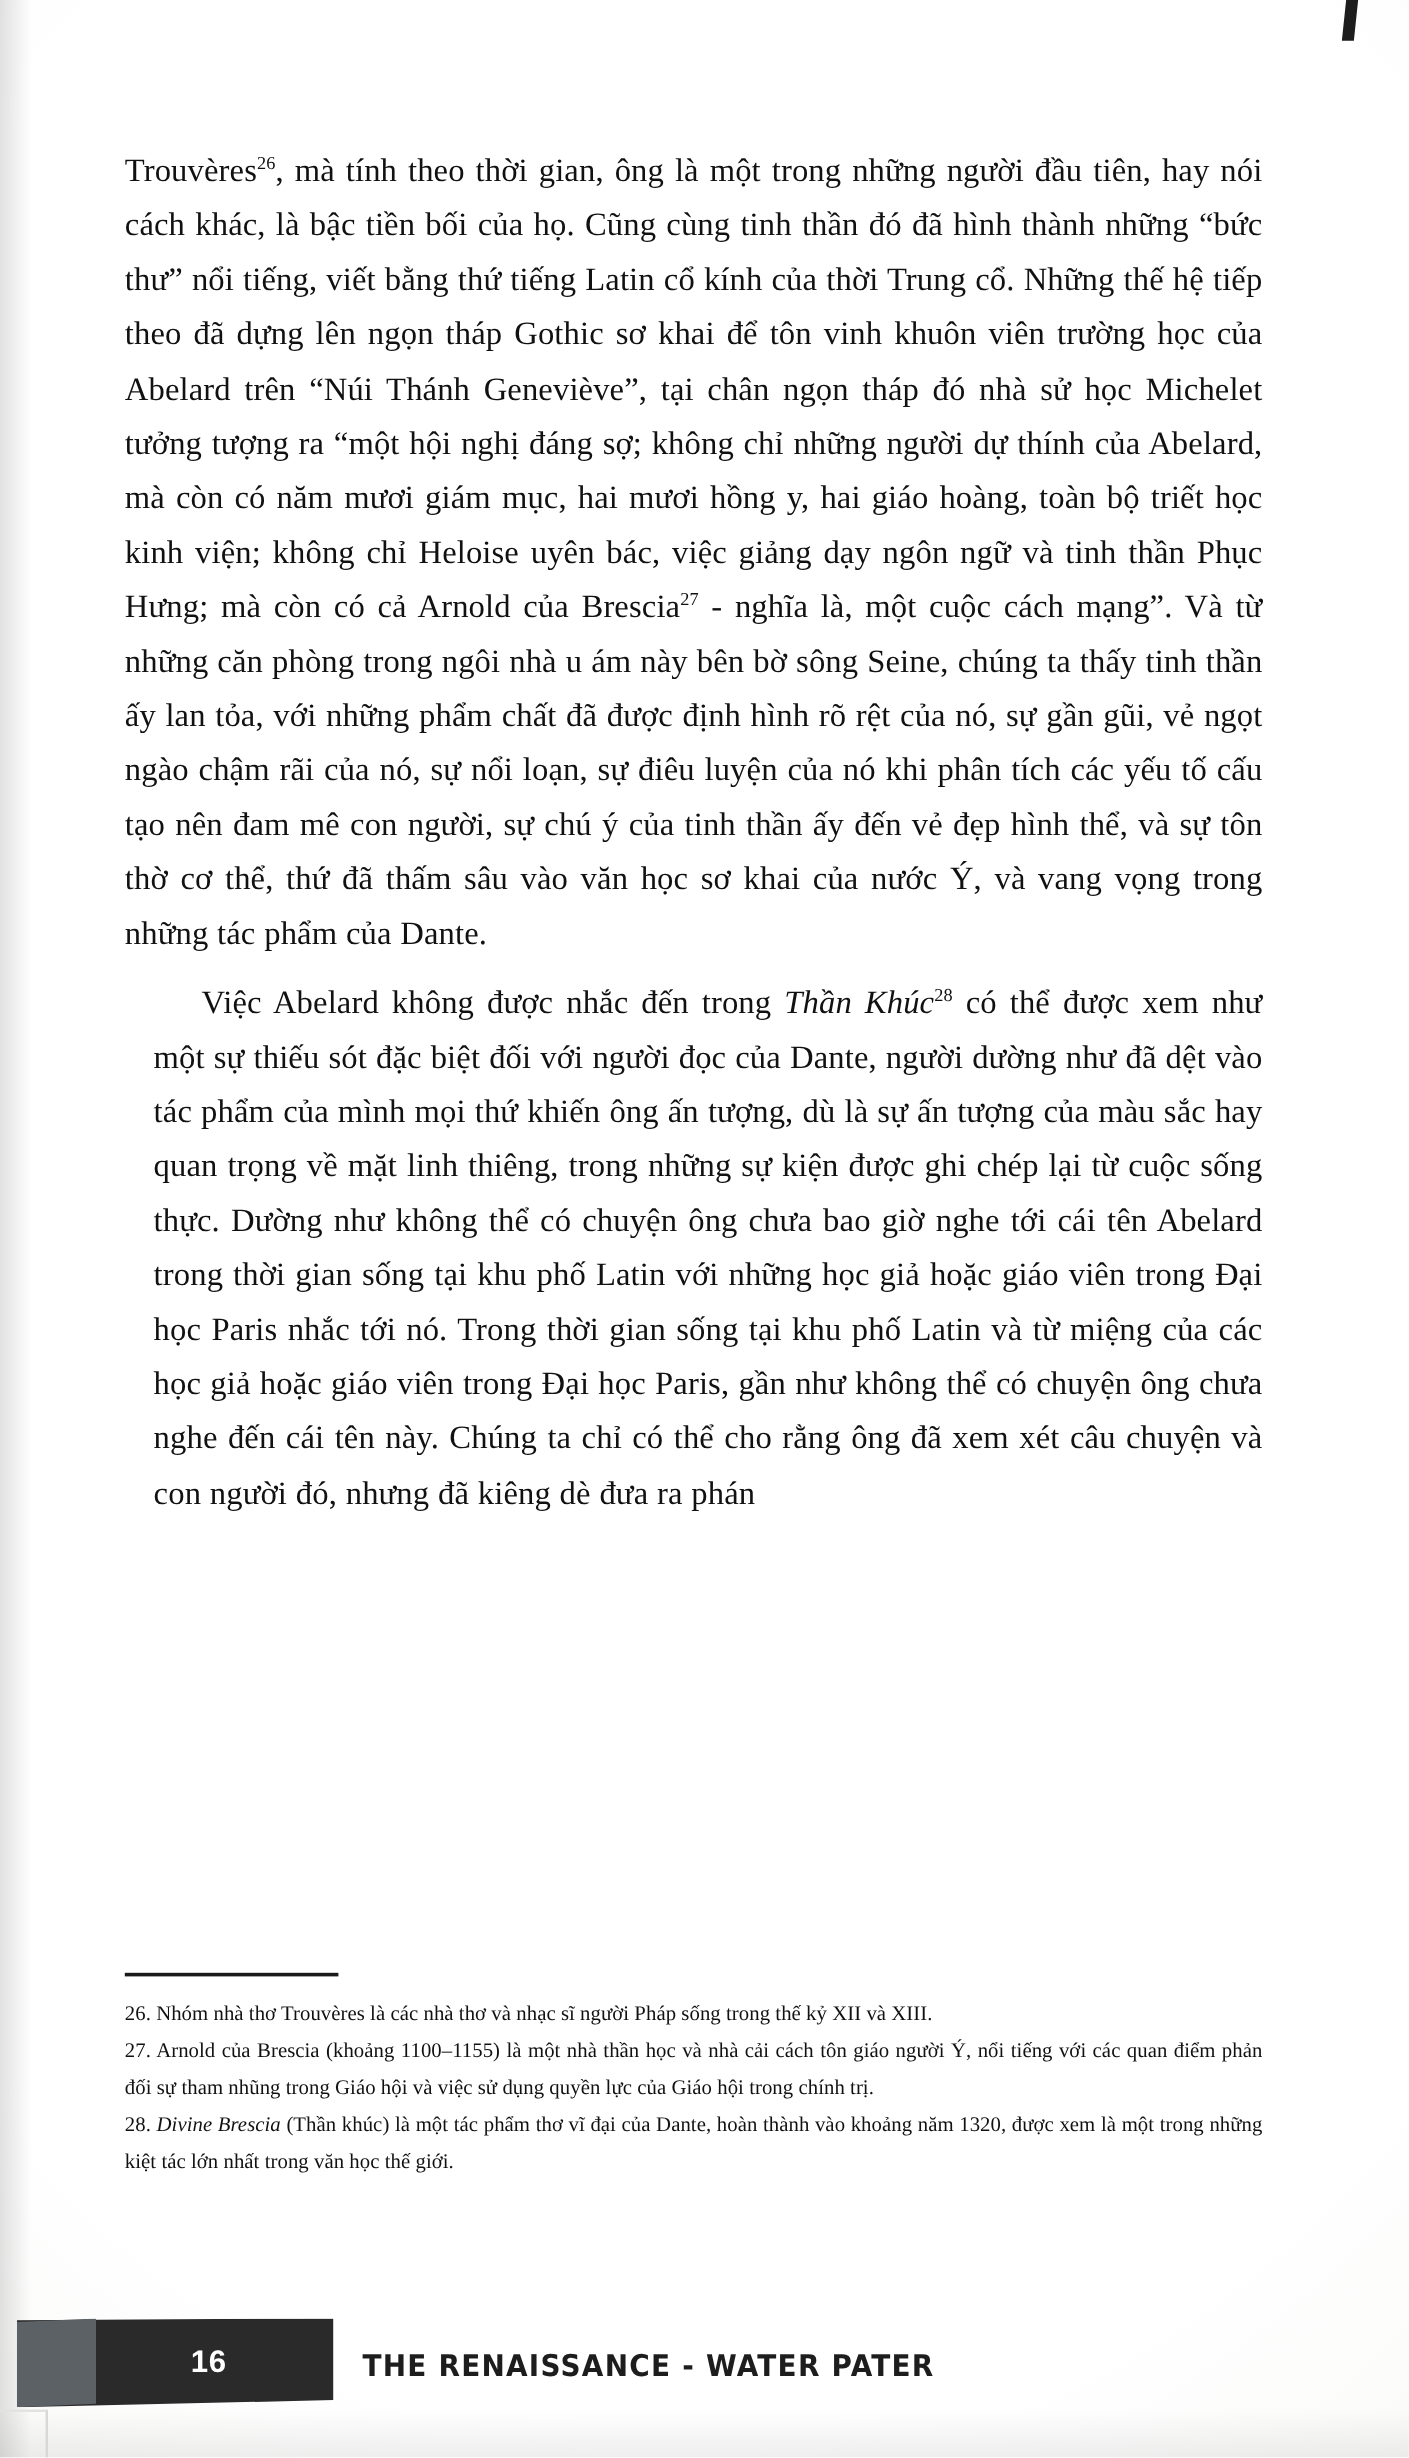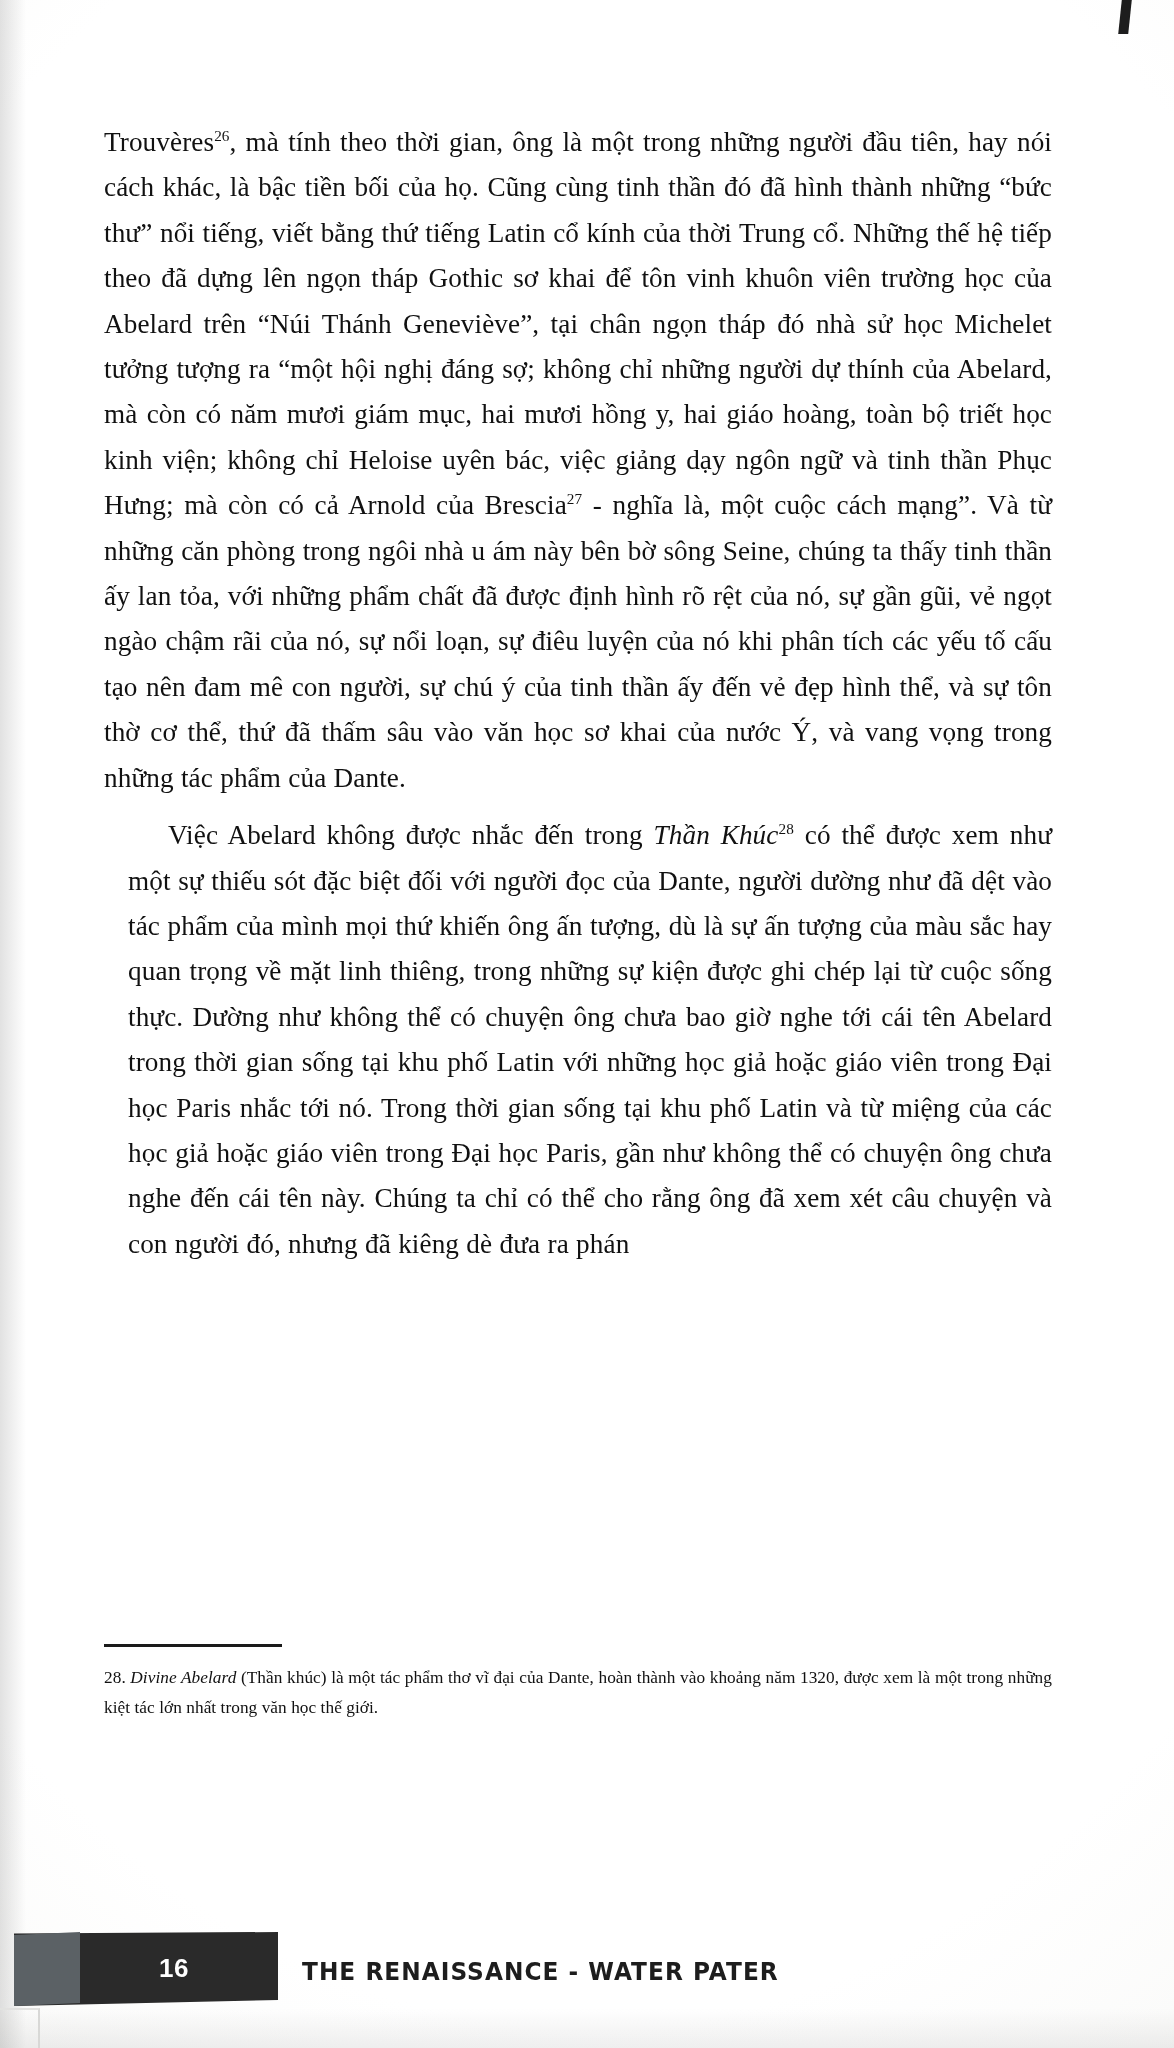--- a/index.html
+++ b/index.html
@@ -172,21 +172,23 @@
   <div class="gutter-shade"></div>
   <div class="top-right-mark"></div>
 
   <div class="content">
     <p class="body-par">Trouvères<sup>26</sup>, mà tính theo thời gian, ông là một trong những người đầu tiên, hay nói cách khác, là bậc tiền bối của họ. Cũng cùng tinh thần đó đã hình thành những “bức thư” nổi tiếng, viết bằng thứ tiếng Latin cổ kính của thời Trung cổ. Những thế hệ tiếp theo đã dựng lên ngọn tháp Gothic sơ khai để tôn vinh khuôn viên trường học của Abelard trên “Núi Thánh Geneviève”, tại chân ngọn tháp đó nhà sử học Michelet tưởng tượng ra “một hội nghị đáng sợ; không chỉ những người dự thính của Abelard, mà còn có năm mươi giám mục, hai mươi hồng y, hai giáo hoàng, toàn bộ triết học kinh viện; không chỉ Heloise uyên bác, việc giảng dạy ngôn ngữ và tinh thần Phục Hưng; mà còn có cả Arnold của Brescia<sup>27</sup> - nghĩa là, một cuộc cách mạng”. Và từ những căn phòng trong ngôi nhà u ám này bên bờ sông Seine, chúng ta thấy tinh thần ấy lan tỏa, với những phẩm chất đã được định hình rõ rệt của nó, sự gần gũi, vẻ ngọt ngào chậm rãi của nó, sự nổi loạn, sự điêu luyện của nó khi phân tích các yếu tố cấu tạo nên đam mê con người, sự chú ý của tinh thần ấy đến vẻ đẹp hình thể, và sự tôn thờ cơ thể, thứ đã thấm sâu vào văn học sơ khai của nước Ý, và vang vọng trong những tác phẩm của Dante.</p>
     <p class="body-par">Việc Abelard không được nhắc đến trong <span class="it">Thần Khúc</span><sup>28</sup> có thể được xem như một sự thiếu sót đặc biệt đối với người đọc của Dante, người dường như đã dệt vào tác phẩm của mình mọi thứ khiến ông ấn tượng, dù là sự ấn tượng của màu sắc hay quan trọng về mặt linh thiêng, trong những sự kiện được ghi chép lại từ cuộc sống thực. Dường như không thể có chuyện ông chưa bao giờ nghe tới cái tên Abelard trong thời gian sống tại khu phố Latin với những học giả hoặc giáo viên trong Đại học Paris nhắc tới nó. Trong thời gian sống tại khu phố Latin và từ miệng của các học giả hoặc giáo viên trong Đại học Paris, gần như không thể có chuyện ông chưa nghe đến cái tên này. Chúng ta chỉ có thể cho rằng ông đã xem xét câu chuyện và con người đó, nhưng đã kiêng dè đưa ra phán</p>
   </div>
 
   <div class="footnotes">
     <div class="footnote-rule"></div>
-    <p class="fn">28. <span class="it">Divine Abelard</span> (Thần khúc) là một tác phẩm thơ vĩ đại của Dante, hoàn thành vào khoảng năm 1320, được xem là một trong những kiệt tác lớn nhất trong văn học thế giới.</p>
+    <p class="fn">26. Nhóm nhà thơ Trouvères là các nhà thơ và nhạc sĩ người Pháp sống trong thế kỷ XII và XIII.</p>
+    <p class="fn">27. Arnold của Brescia (khoảng 1100–1155) là một nhà thần học và nhà cải cách tôn giáo người Ý, nổi tiếng với các quan điểm phản đối sự tham nhũng trong Giáo hội và việc sử dụng quyền lực của Giáo hội trong chính trị.</p>
+    <p class="fn">28. <span class="it">Divine Brescia</span> (Thần khúc) là một tác phẩm thơ vĩ đại của Dante, hoàn thành vào khoảng năm 1320, được xem là một trong những kiệt tác lớn nhất trong văn học thế giới.</p>
   </div>
 
   <div class="bottom-shade"></div>
 
   <div class="footer">
     <div class="footer-block"></div>
     <div class="footer-block-light"></div>
     <div class="page-number">16</div>
     <div class="running-title">THE RENAISSANCE - WATER PATER</div>
     <div class="footer-bottom-edge"></div>

